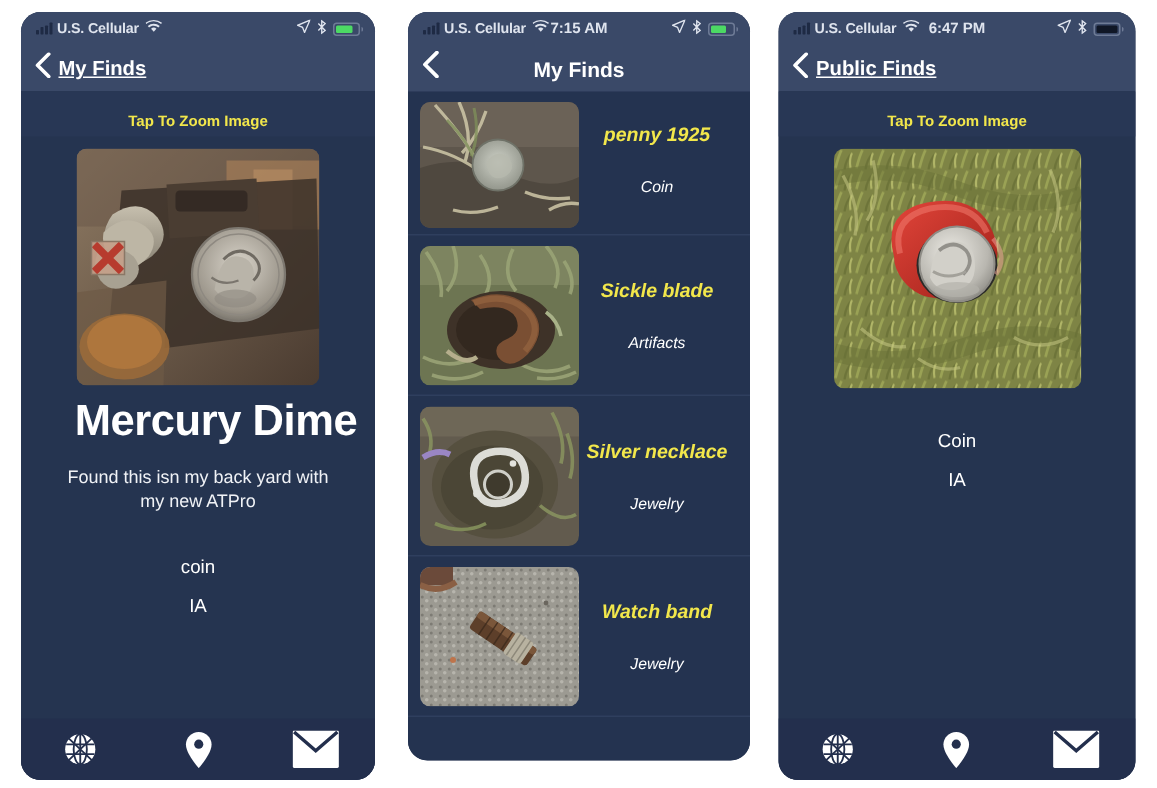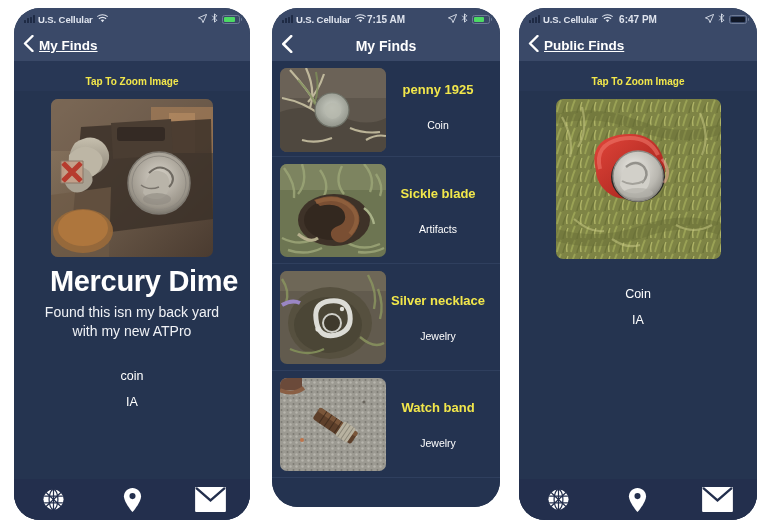--- a/index.html
+++ b/index.html
@@ -18,21 +18,21 @@
     display: flex;
     width: 771px;
     height: 525px;
     align-items: flex-start;
   }
 
   
   .phone {
     position: relative;
     background: #22314e;
-    border-radius: 26px;
+    border-radius: 13px;
     overflow: hidden;
     flex: none;
   }
   .phone.p1 { width: 236px; height: 512px; margin-left: 14px; margin-top: 8px; }
   .phone.p2 { width: 228px; height: 499px; margin-left: 22px; margin-top: 8px; }
   .phone.p3 { width: 238px; height: 512px; margin-left: 19px; margin-top: 8px; }
 
   
   .statusbar {
     height: 22px;
@@ -161,24 +161,24 @@
     line-height: 1.04;
     padding: 0 6px;
     margin-top: 9px;
   }
   .p1 .find-title { font-size: 29px; margin-left: 24px; }
   .p3 .find-title { font-size: 19px; }
 
   .find-desc {
     text-align: center;
     color: #f0f2f6;
-    font-size: 14px;
+    font-size: 12px;
     line-height: 1.35;
     padding: 0 22px;
-    margin-top: 7px;
+    margin-top: 14px;
   }
   .find-meta {
     text-align: center;
     color: #ffffff;
     font-size: 12.5px;
   }
   .find-cat { margin-top: 28px; }
   .find-loc { margin-top: 12px; }
 
   
@@ -205,20 +205,21 @@
     overflow: hidden;
   }
   .list-row {
     display: flex;
     align-items: center;
     height: 107px;
     border-bottom: 1px solid #2f3f5e;
     padding: 0 10px 0 8px;
     box-sizing: border-box;
     cursor: pointer;
+    font-style: italic;
   }
   .list-row:first-child { height: 96px; align-items: flex-end; padding-bottom: 4px; }
   .thumb {
     width: 106px; height: 93px;
     border-radius: 7px;
     overflow: hidden;
     flex: none;
   }
   .list-row:first-child .thumb { height: 84px; }
   .thumb svg { display: block; width: 100%; height: 100%; }

